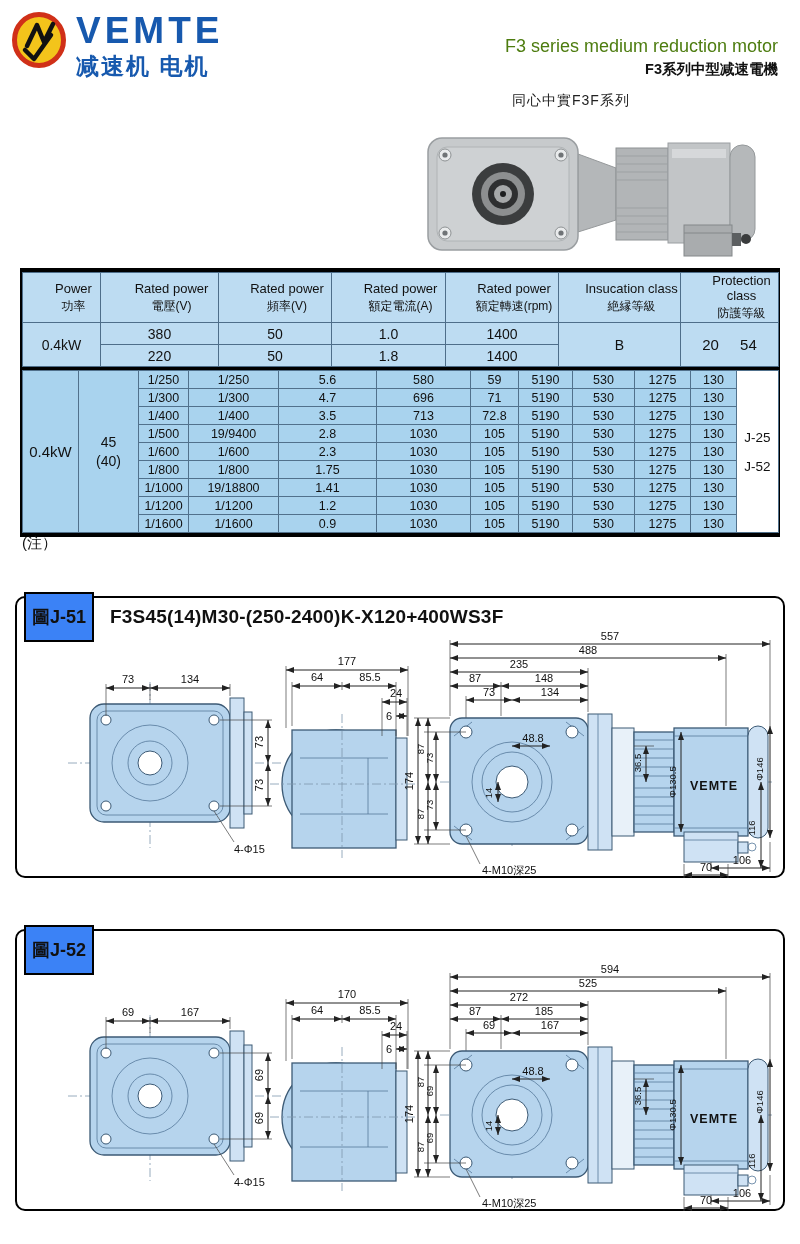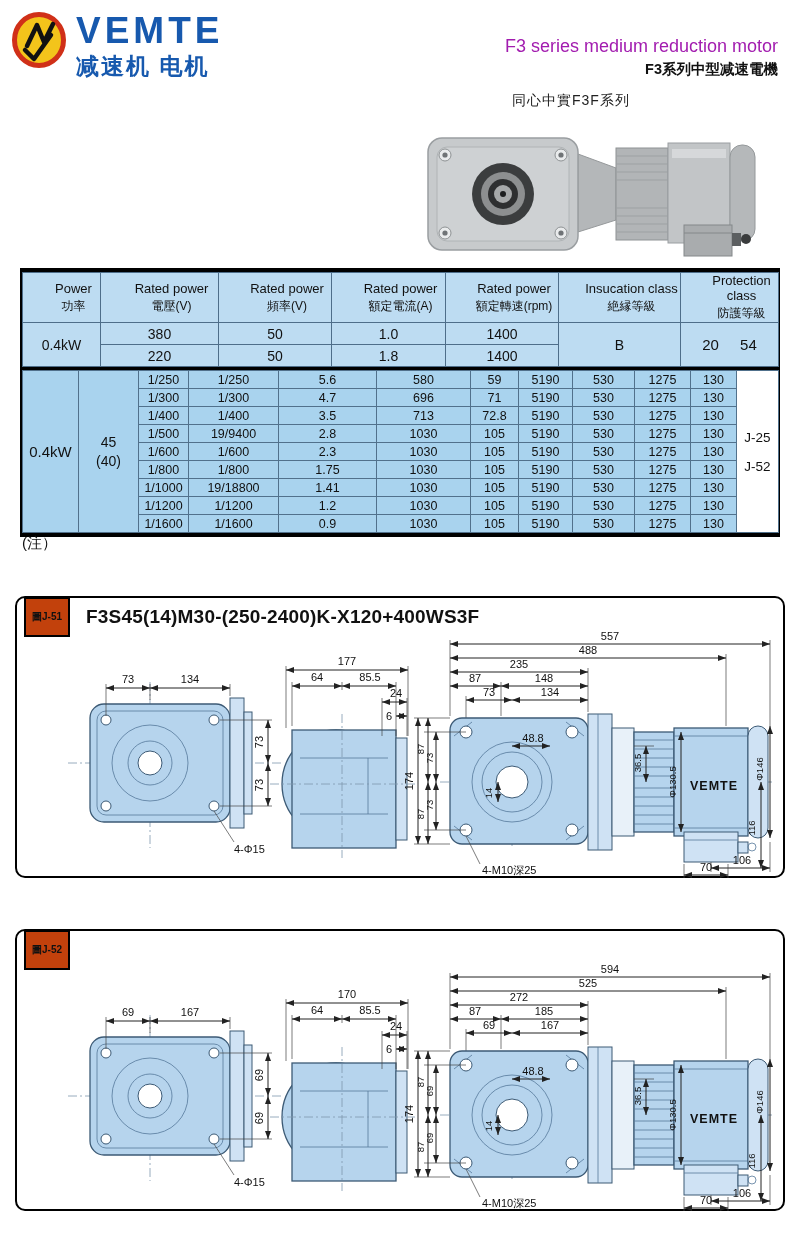--- a/index.html
+++ b/index.html
@@ -5,21 +5,21 @@
   html,body{margin:0;padding:0;background:#fff;}
   #page{position:relative;width:800px;height:1244px;background:#fff;overflow:hidden;
         font-family:"Liberation Sans",sans-serif;color:#111;}
   .abs{position:absolute;justify-content:space-between;}
 
   
   #logo{left:12px;top:12px;display:flex;gap:10px;align-items:flex-start;}
   .brand-en{font-size:37px;font-weight:bold;color:#1759ae;letter-spacing:4px;line-height:1;}
   .brand-cn{font-size:23px;font-weight:bold;color:#1759ae;letter-spacing:2px;margin-top:2px;}
   #titleblock{right:22px;top:36px;text-align:right;}
-  #title-en{font-size:18px;color:#a21caf;}
+  #title-en{font-size:18px;color:#4d7c0f;}
   #title-zh{font-size:14.5px;font-weight:bold;margin-top:3px;}
   #series{left:512px;top:92px;font-size:14px;color:#222;letter-spacing:1px;}
 
   
   #tablewrap{left:20px;top:268px;width:760px;border:2px solid #000;border-top:4px solid #000;
              border-bottom:4px solid #000;box-sizing:border-box;}
   table{border-collapse:collapse;table-layout:fixed;width:100%;}
   .t1 th,.t1 td{border:1px solid #4e6e8a;background:#bddcf2;text-align:center;vertical-align:middle;padding:0;}
   .t1 th{font-weight:normal;height:44px;padding-left:24px;}
   .hdr-en{font-size:13px;}
@@ -38,21 +38,21 @@
 
   
   #notes{left:22px;top:532px;font-size:15px;line-height:21px;display:flex;}
   #notes .nlines div{white-space:nowrap;}
 
   
   .figbox{left:15px;width:770px;height:282px;border:2.5px solid #000;border-radius:10px;
           box-sizing:border-box;padding:2px 3px;}
   #fig51{top:596px;} #fig52{top:929px;}
   .figtitle{display:flex;align-items:center;gap:16px;height:30px;padding:2px 0 0 4px;}
-  .badge{background:#c2410c;border:2px solid #000;font-weight:bold;font-size:10px;padding:12px 6px;line-height:1.25;}
+  .badge{background:#3b82f6;border:2px solid #000;font-weight:bold;font-size:18px;padding:12px 6px;line-height:1.25;}
   .ftitle{font-weight:bold;font-size:19px;letter-spacing:.2px;}
 
   
   svg text{font-family:"Liberation Sans",sans-serif;}
   .dtext{font-size:11px;fill:#111;}
   .small{font-size:9.5px;fill:#111;}
   .dim{stroke:#222;stroke-width:1;fill:none;}
   .ext{stroke:#444;stroke-width:.7;fill:none;}
   .cl{stroke:#7d97ad;stroke-width:.8;stroke-dasharray:9 3 2 3;fill:none;}
   .body{fill:#b6d4ed;stroke:#3c5a75;stroke-width:1.3;}

